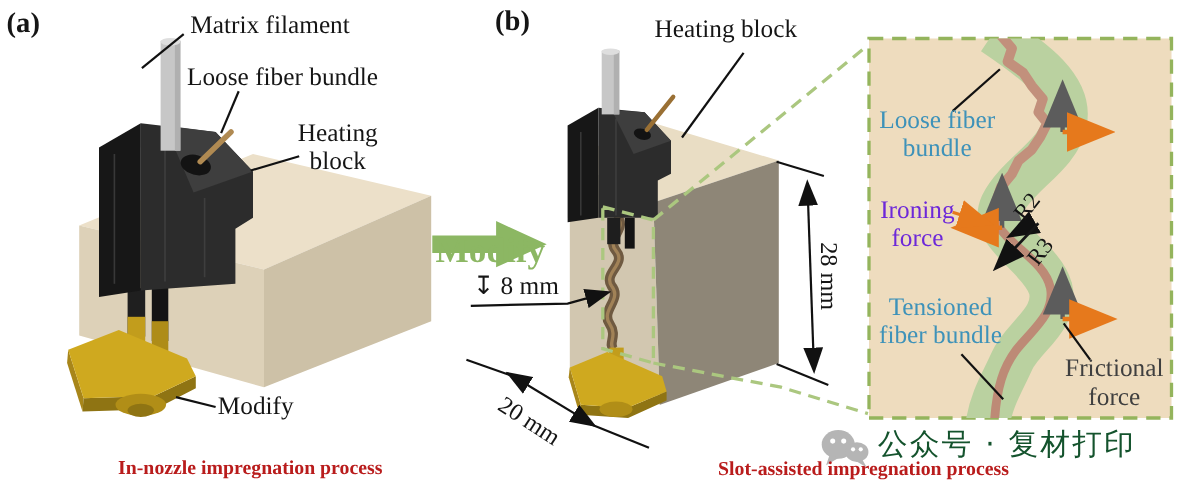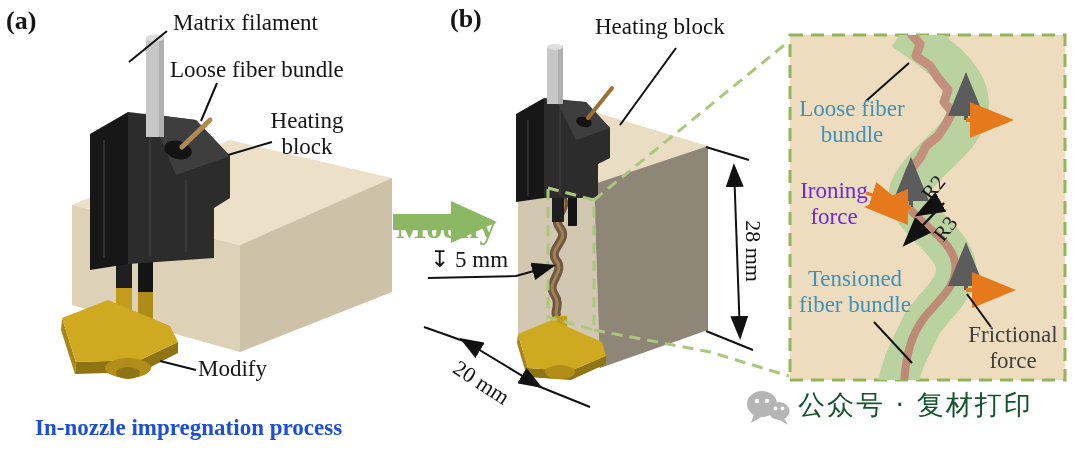--- a/index.html
+++ b/index.html
@@ -2,21 +2,21 @@
 <html><head>
 <meta charset="utf-8">
 <style>
   html,body{margin:0;padding:0;background:#fff;}
   #fig{position:relative;width:1080px;height:453px;background:#fff;overflow:hidden;
        font-family:"Liberation Serif","DejaVu Serif",serif;color:#151515;}
   #scene{position:absolute;left:0;top:0;}
   .lbl{position:absolute;white-space:nowrap;font-size:23px;line-height:1.12;}
   .wrap{white-space:normal;text-align:center;}
   .tag{font-weight:bold;font-size:26px;}
-  .caption{font-weight:bold;font-size:23px;white-space:nowrap;color:#1d4ed8;}
+  .caption{font-weight:bold;font-size:18px;text-align:center;white-space:nowrap;color:#b91c1c;}
   .blue{color:#3e92b9;}
   .orange{color:#6d28d9;}
   .gray{color:#3f3f3f;}
   .green{color:#8cb763;font-weight:bold;font-size:32px;margin-top:40px;}
   .rot{transform-origin:center center;}
   .dim{font-size:22px;}
   .rlabel{font-size:21px;}
   #watermark-text{font-family:"DejaVu Sans","Liberation Sans",sans-serif;
       color:#14532d;font-size:27px;letter-spacing:2px;white-space:nowrap;}
   .ctr{transform:translate(-50%,-50%);}
@@ -196,27 +196,28 @@
   <div class="lbl tag" style="left:6px;top:6px;">(a)</div>
   <div class="lbl" style="left:173px;top:10px;">Matrix filament</div>
   <div class="lbl" style="left:170px;top:57px;">Loose fiber bundle</div>
   <div class="lbl wrap" style="left:262px;top:108px;width:90px;">Heating block</div>
   <div class="lbl" style="left:198px;top:356px;">Modify</div>
   <div class="lbl caption" style="left:35px;top:415px;width:385px;">In-nozzle impregnation process</div>
 
   <div class="lbl green" style="left:396px;top:170px;">Modify</div>
   <div class="lbl" style="left:430px;top:247px;">
     <span style="font-family:&quot;DejaVu Sans&quot;,sans-serif;">↧</span>
-    <span>5 mm</span>
+    <span>8 mm</span>
   </div>
 
   <div class="lbl tag" style="left:450px;top:4px;">(b)</div>
   <div class="lbl" style="left:595px;top:14px;">Heating block</div>
   <div class="lbl dim ctr rot" style="left:753px;top:251px;transform:translate(-50%,-50%) rotate(90deg);">28 mm</div>
   <div class="lbl dim ctr rot" style="left:481px;top:383px;transform:translate(-50%,-50%) rotate(33deg);">20 mm</div>
+  <div class="lbl caption" style="left:585px;top:416px;width:400px;">Slot-assisted impregnation process</div>
 
   <div class="lbl wrap blue" style="left:789px;top:96px;width:126px;">Loose fiber bundle</div>
   <div class="lbl wrap orange" style="left:790px;top:178px;width:88px;">Ironing force</div>
   <div class="lbl rlabel ctr" style="left:934px;top:188px;transform:translate(-50%,-50%) rotate(-52deg);">R2</div>
   <div class="lbl rlabel ctr" style="left:946px;top:229px;transform:translate(-50%,-50%) rotate(-52deg);">R3</div>
   <div class="lbl wrap blue" style="left:789px;top:266px;width:132px;">Tensioned fiber bundle</div>
   <div class="lbl wrap gray" style="left:960px;top:322px;width:106px;">Frictional force</div>
 
   <div id="watermark-text" class="lbl" style="left:798px;top:390px;">公众号 · 复材打印</div>
 </div>

